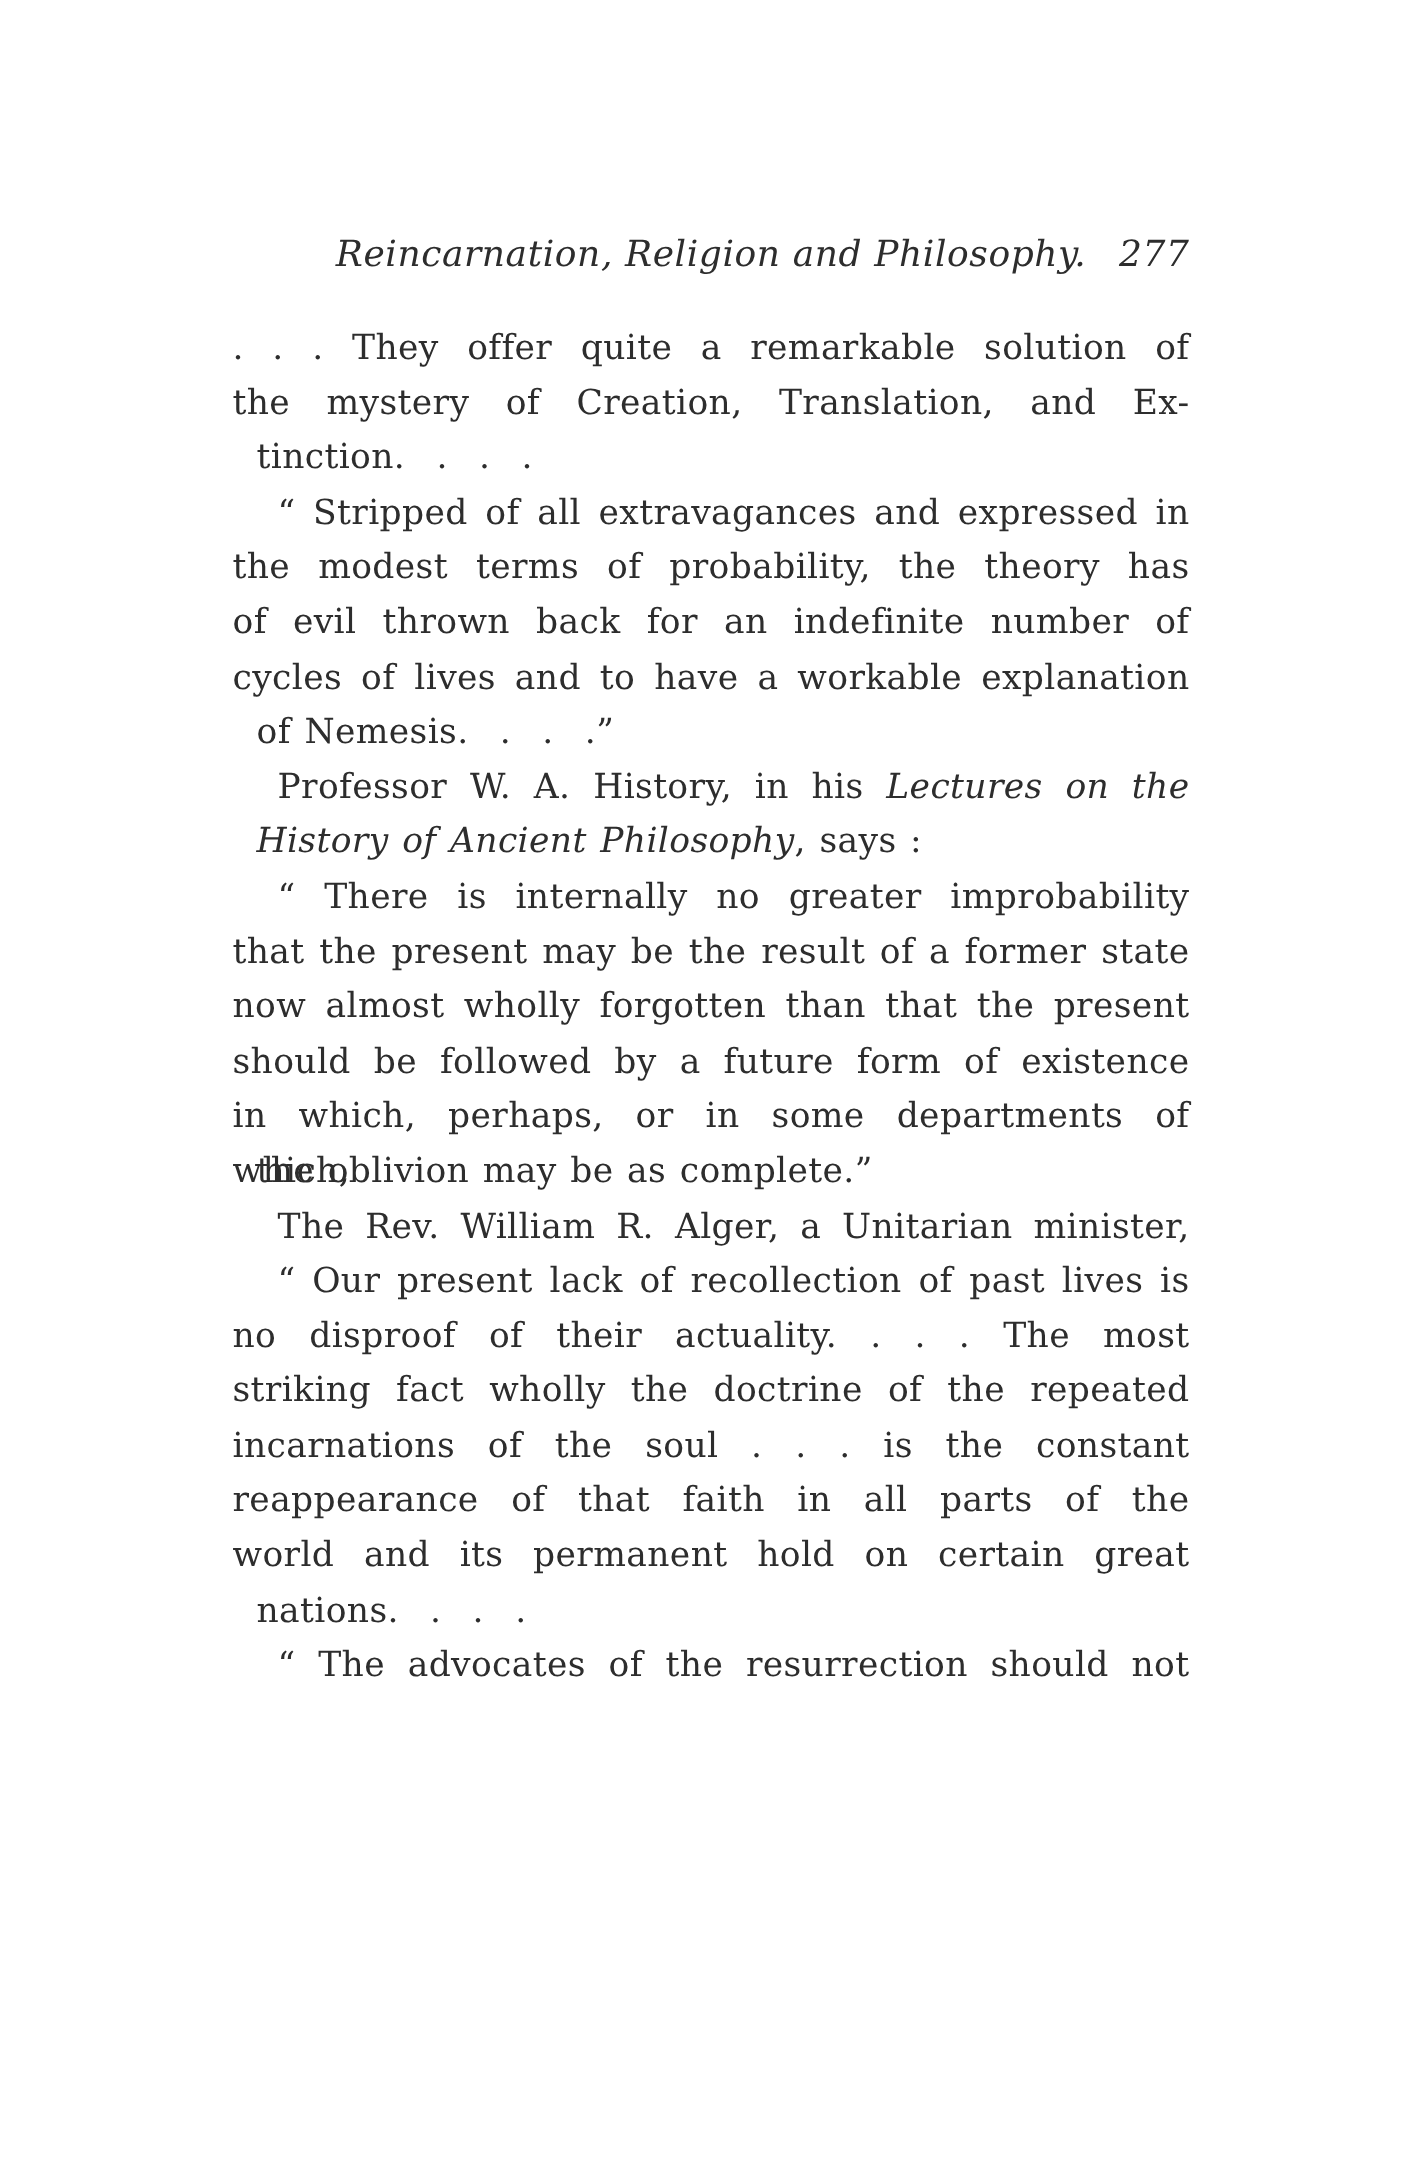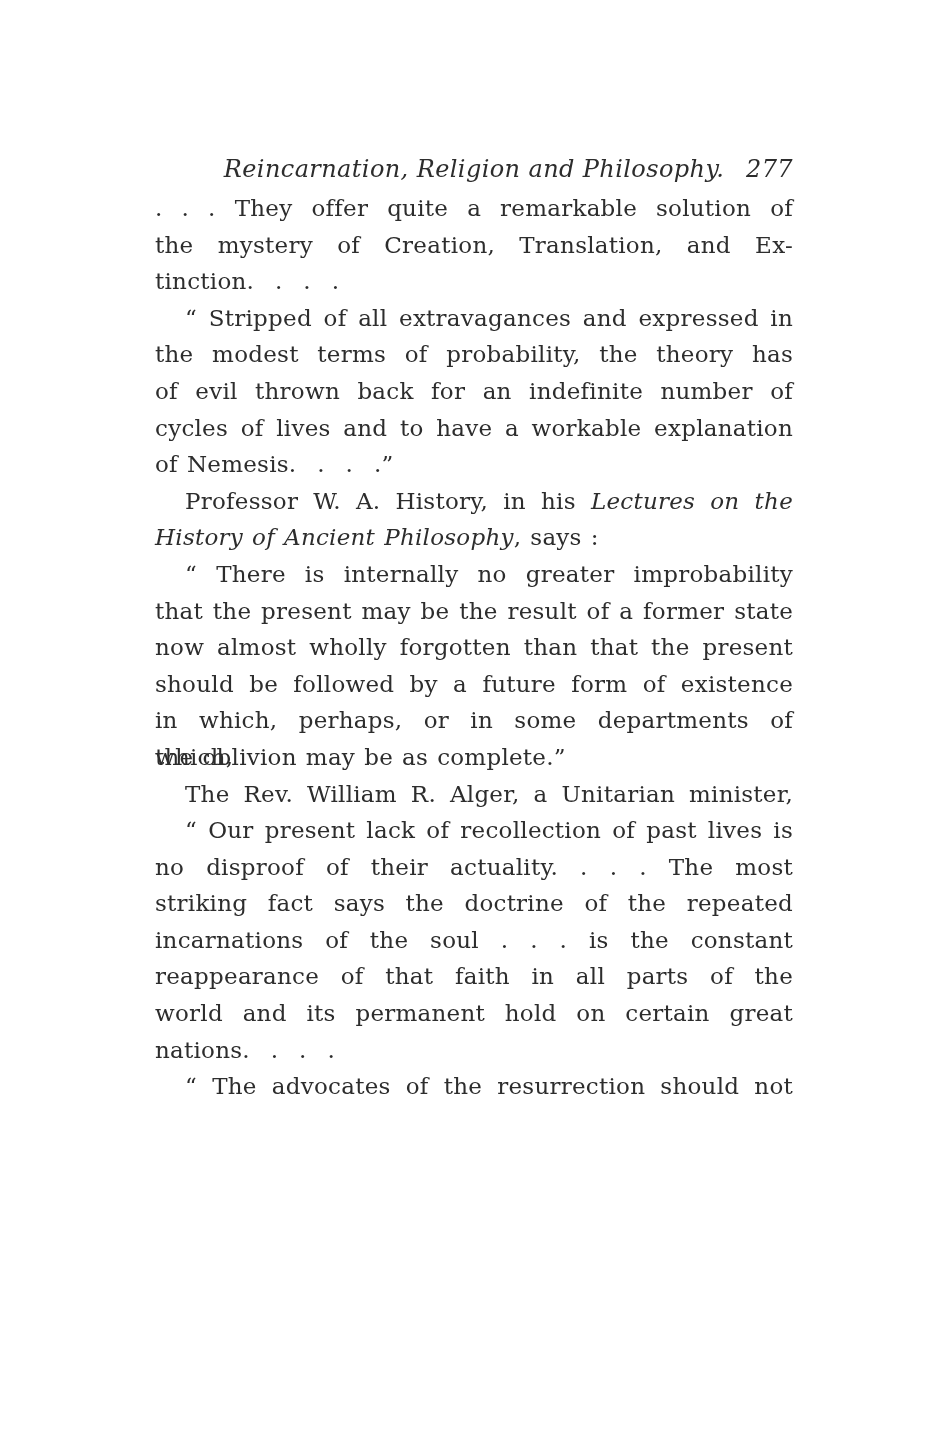--- a/index.html
+++ b/index.html
@@ -34,35 +34,36 @@
     display: inline-block;
   }
   .page-number {
     position: absolute;
     right: 0;
     top: 0;
   }
   .text-block {
     position: absolute;
     left: 155px;
-    top: 190px;
+    top: 214px;
     width: 638px;
   }
   .line {
     height: 36.6px;
     line-height: 36.6px;
     font-size: 23px;
     letter-spacing: 0.25px;
     word-spacing: 1.5px;
     text-align: justify;
     text-align-last: justify;
     -moz-text-align-last: justify;
   }
   .line.ragged {
     text-align-last: left;
+    margin-left: 16px;
     -moz-text-align-last: left;
   }
   .line.indent {
     padding-left: 30px;
   }
   .it {
     font-style: italic;
   }
 </style>
 </head>
@@ -86,20 +87,20 @@
       <div class="line ragged"><span class="it">History of Ancient Philosophy</span><span>, says :</span></div>
       <div class="line indent"><span>“ There is internally no greater improbability</span></div>
       <div class="line"><span>that the present may be the result of a former state</span></div>
       <div class="line"><span>now almost wholly forgotten than that the present</span></div>
       <div class="line"><span>should be followed by a future form of existence</span></div>
       <div class="line"><span>in which, perhaps, or in some departments of which,</span></div>
       <div class="line ragged"><span>the oblivion may be as complete.”</span></div>
       <div class="line indent"><span>The Rev. William R. Alger, a Unitarian minister,</span></div>
       <div class="line indent"><span>“ Our present lack of recollection of past lives is</span></div>
       <div class="line"><span>no disproof of their actuality. . . . The most</span></div>
-      <div class="line"><span>striking fact says the doctrine of the repeated</span></div>
+      <div class="line"><span>striking fact wholly the doctrine of the repeated</span></div>
       <div class="line"><span>incarnations of the soul . . . is the constant</span></div>
       <div class="line"><span>reappearance of that faith in all parts of the</span></div>
       <div class="line"><span>world and its permanent hold on certain great</span></div>
       <div class="line ragged"><span>nations.  .  .  .</span></div>
       <div class="line indent"><span>“ The advocates of the resurrection should not</span></div>
     </div>
 </div>
 
 </body></html>

